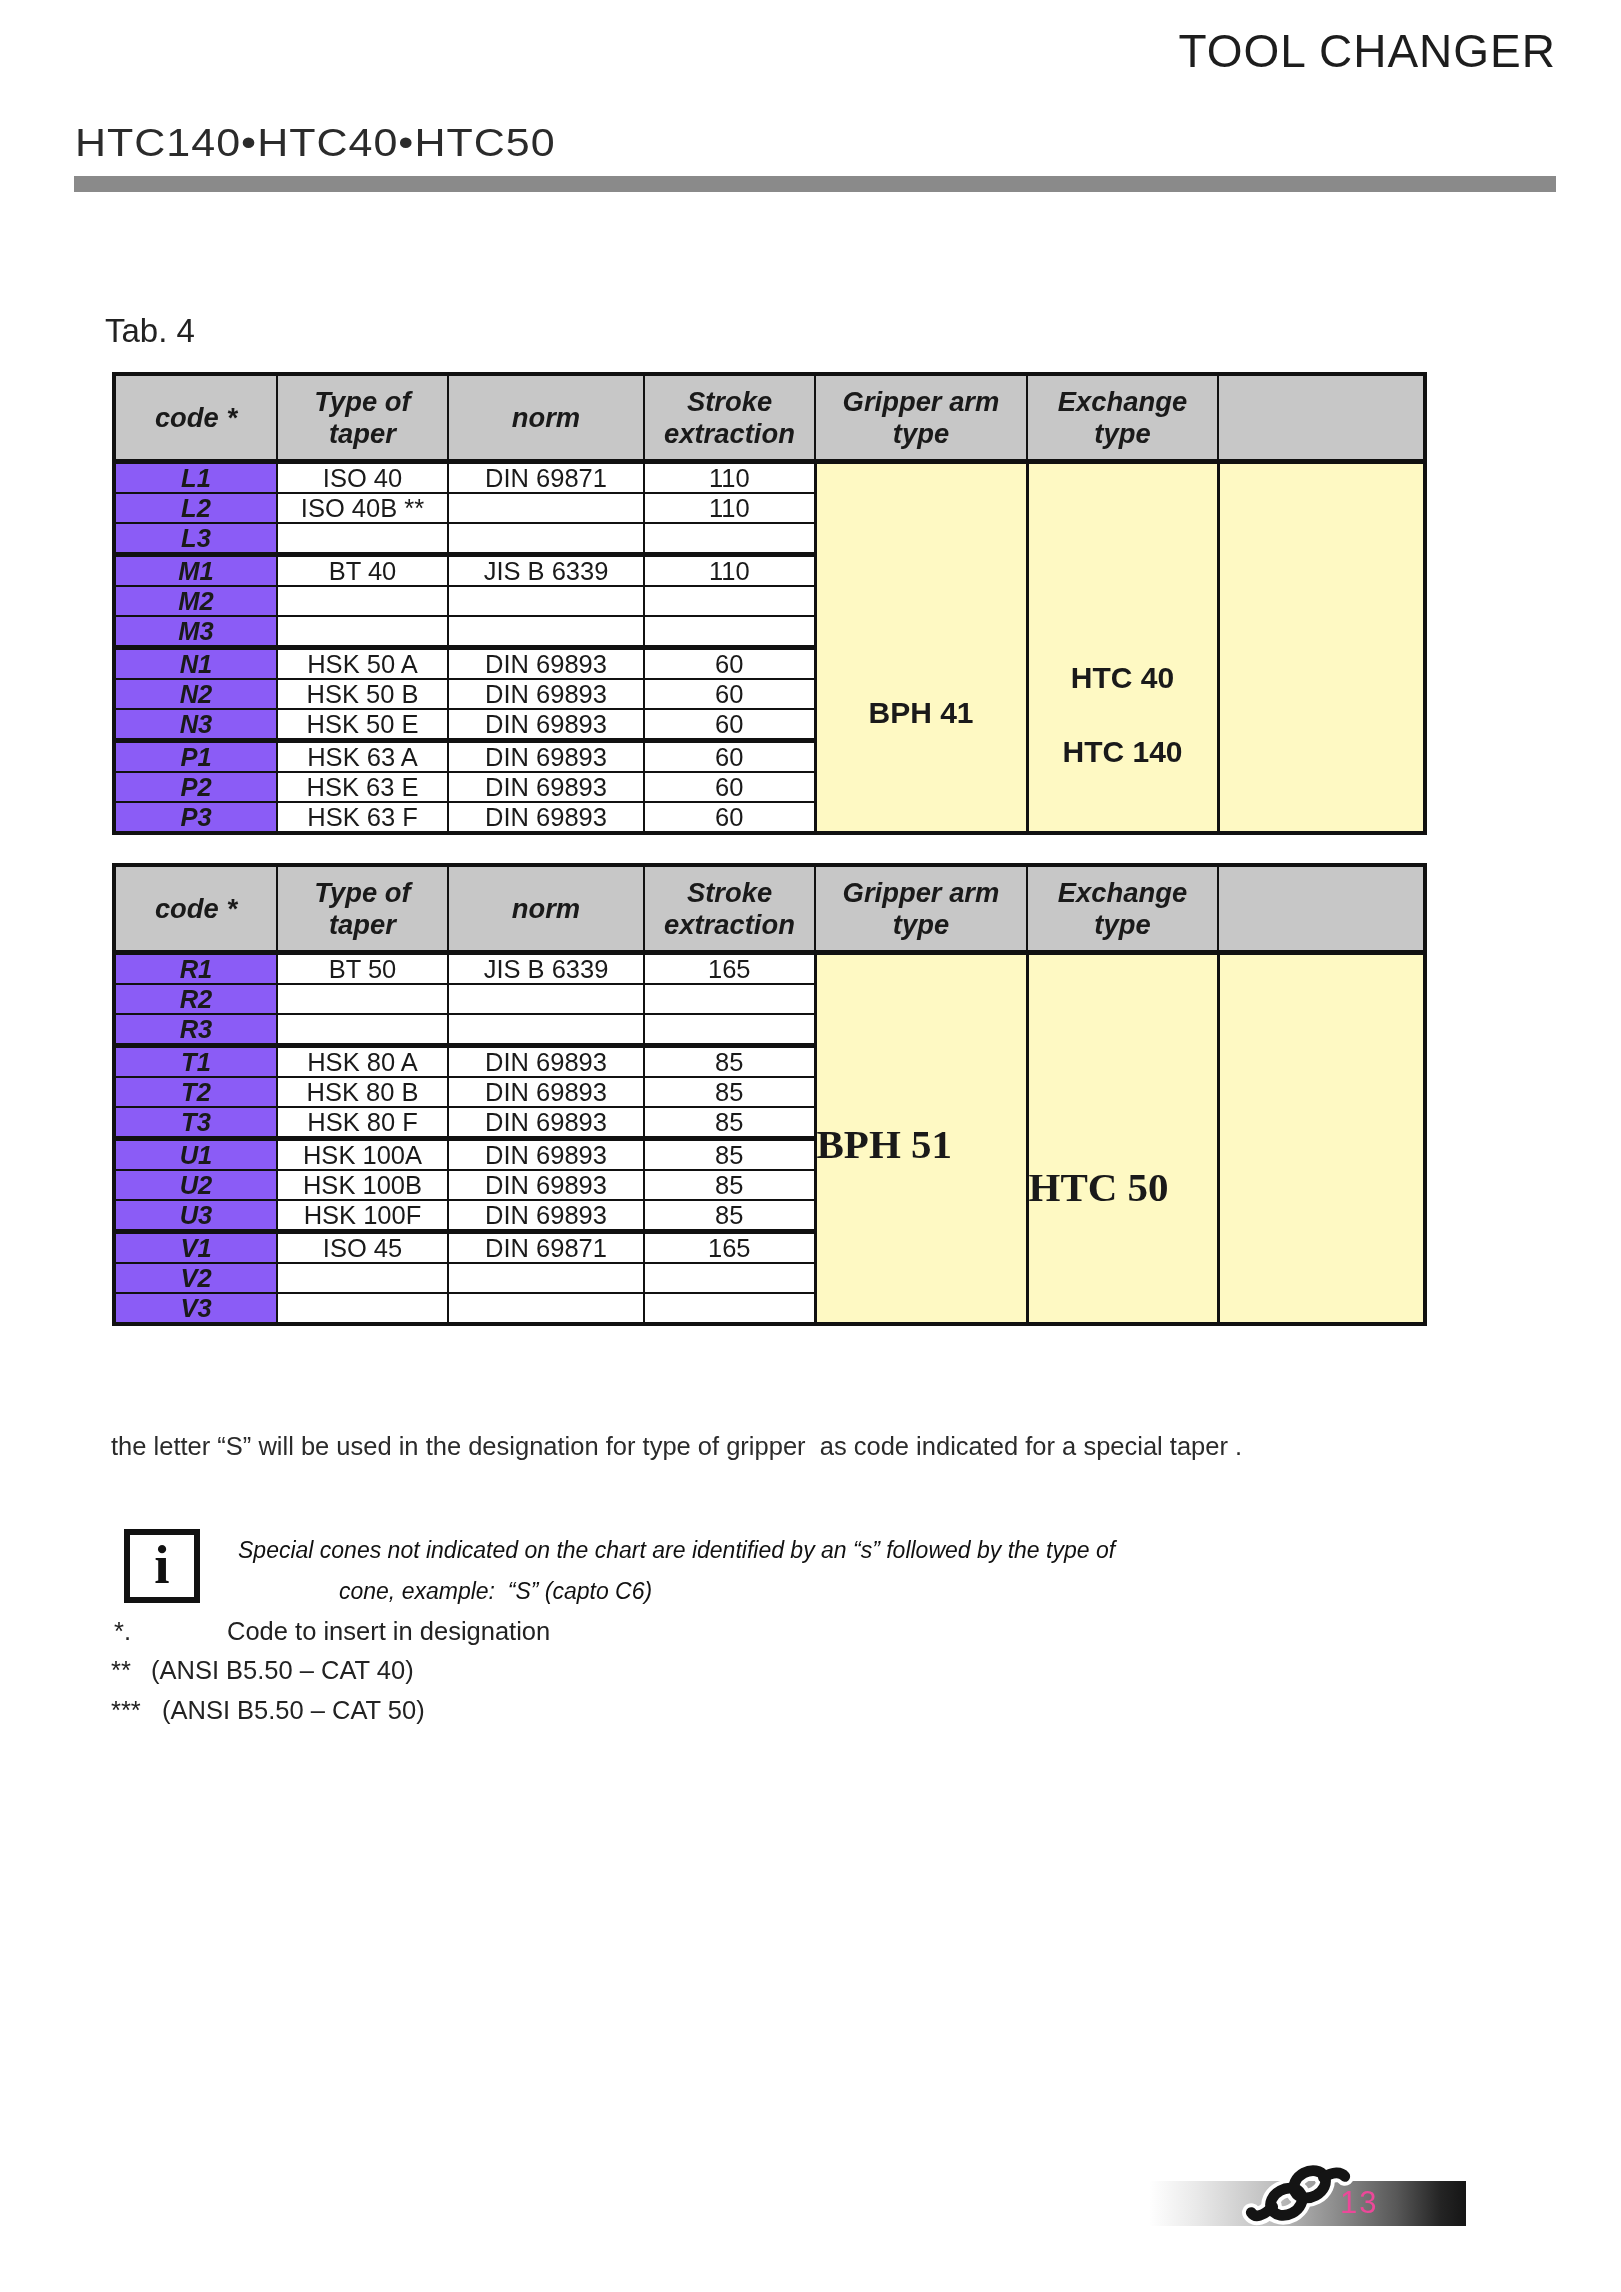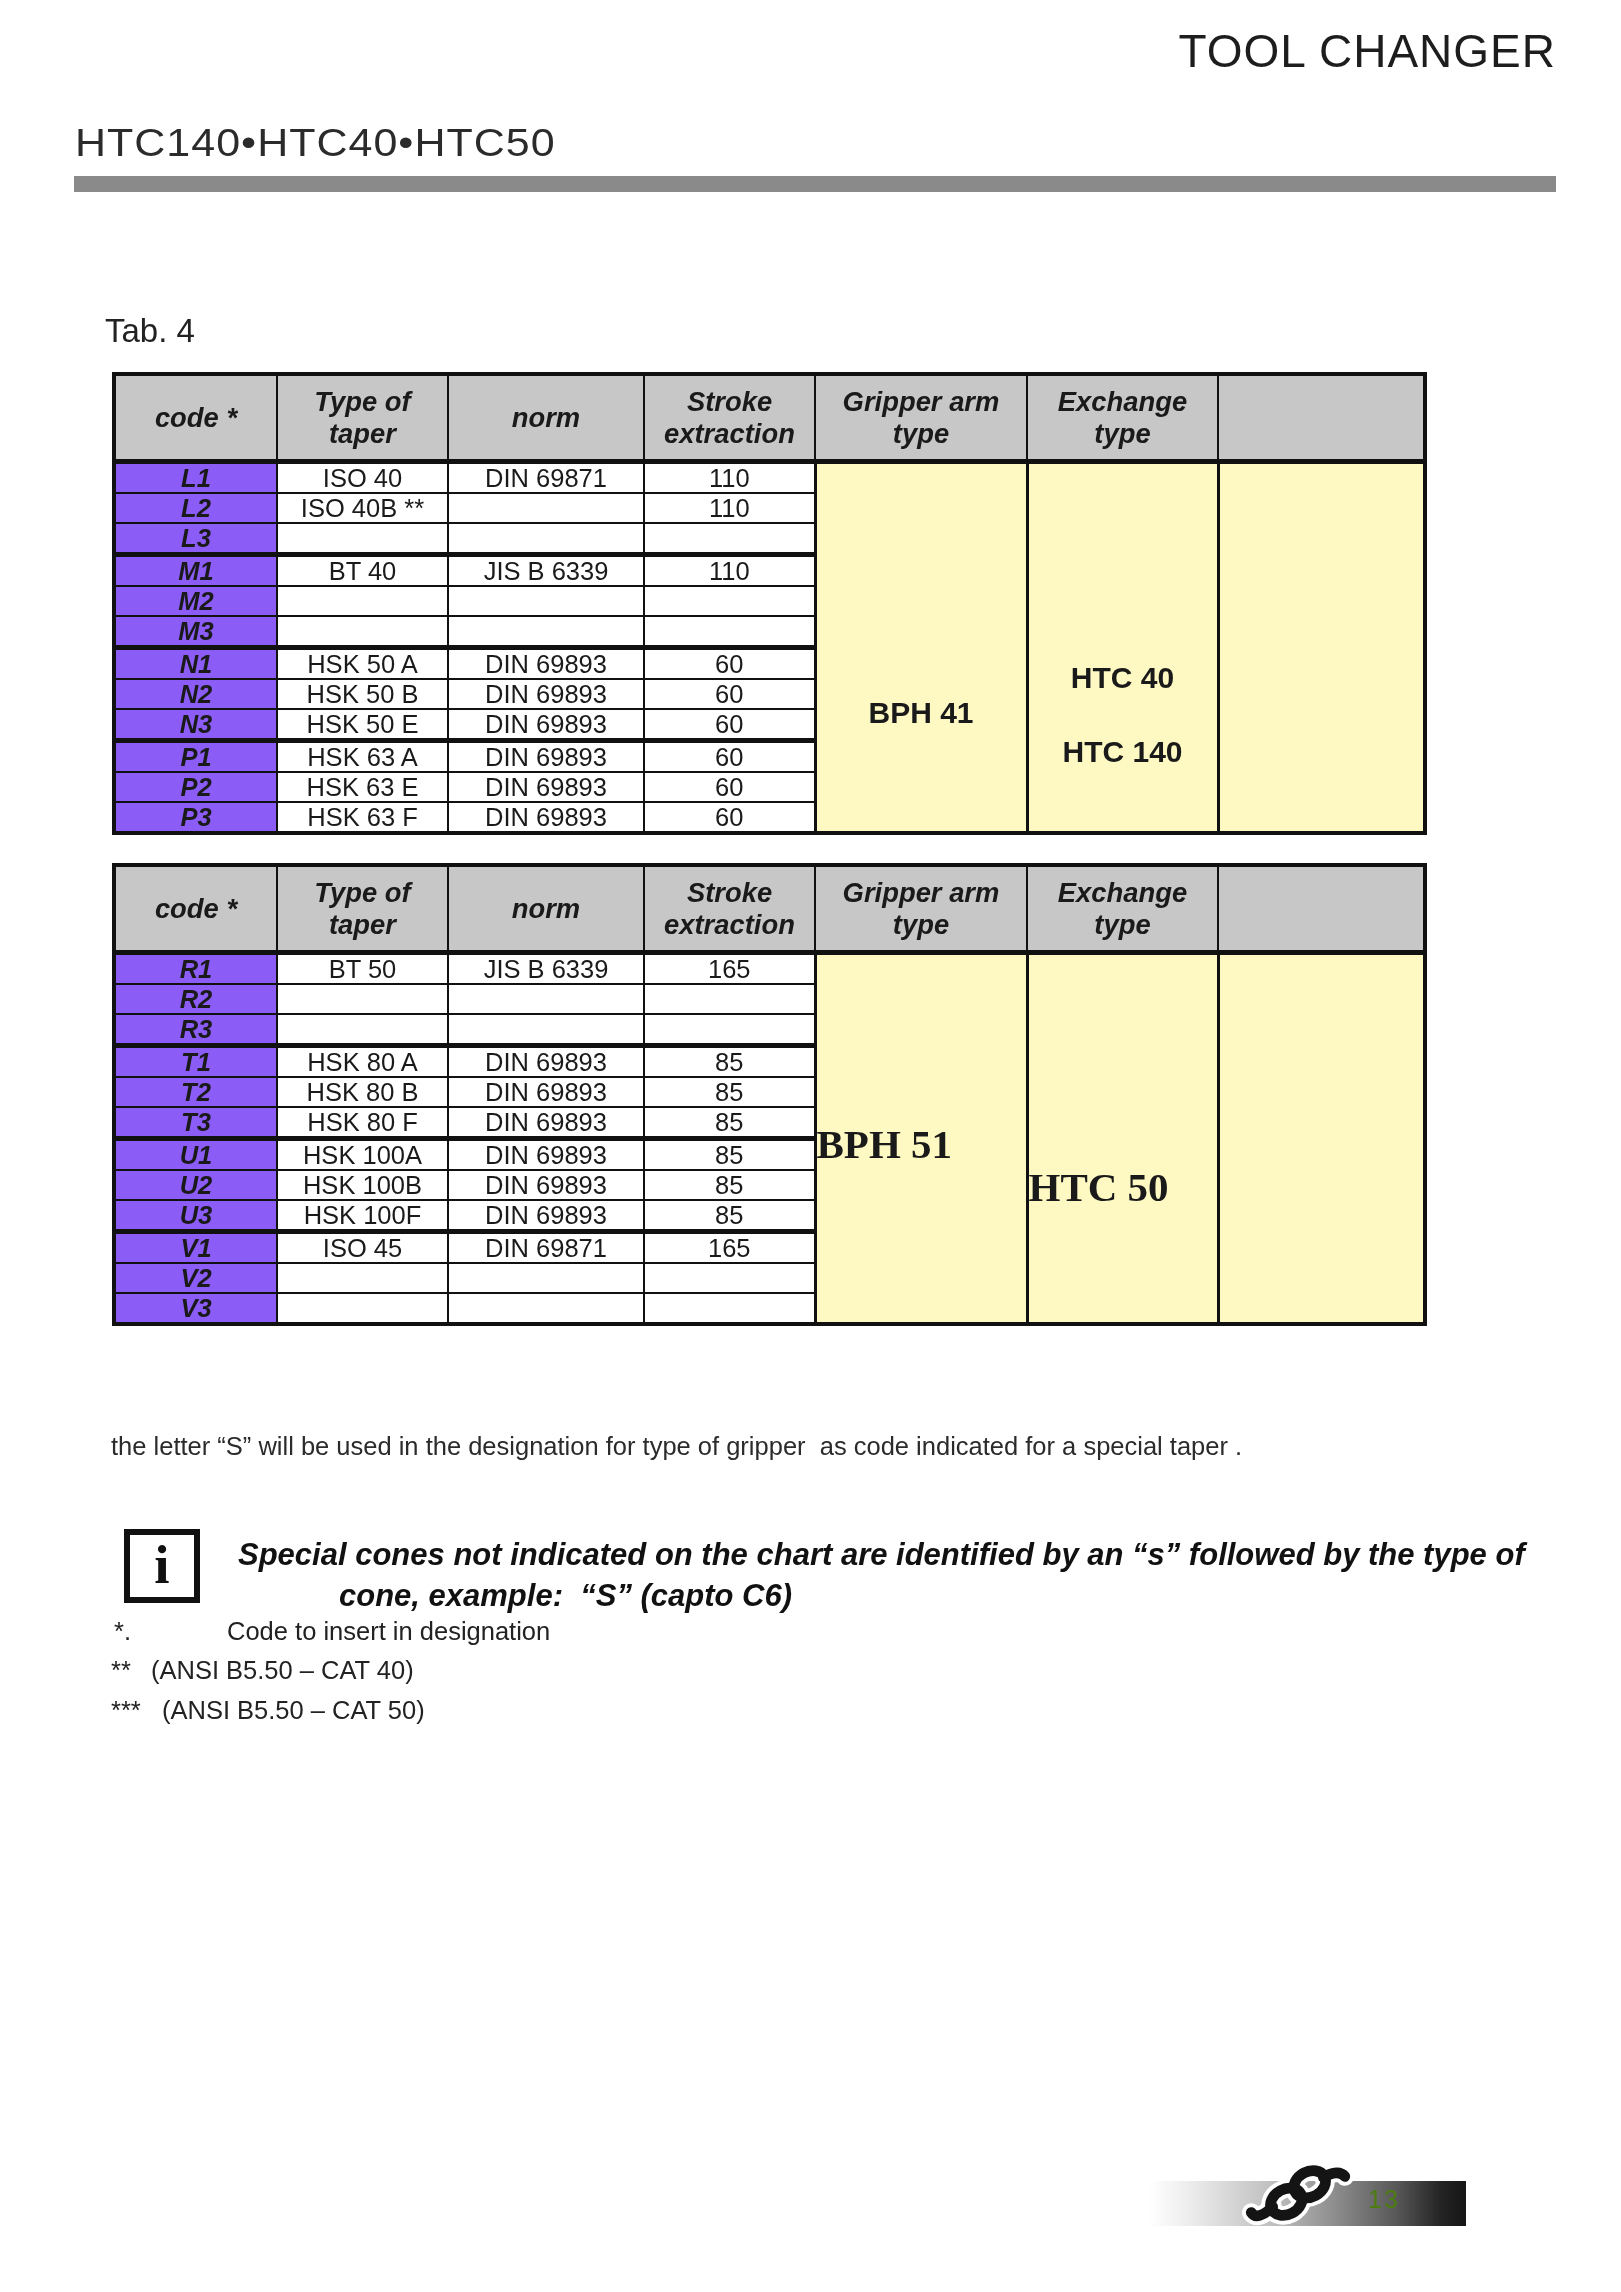--- a/index.html
+++ b/index.html
@@ -80,21 +80,21 @@
   
   .info-box{
     top:1529px;left:124px;width:76px;height:74px;border:6.9px solid #111;
     box-sizing:border-box;display:flex;align-items:center;justify-content:center;
     background:#fff;
   }
   .info-glyph{
     font-family:"Liberation Serif", serif;font-weight:bold;font-size:55px;
     line-height:1;color:#111;margin-top:-3.9px;
   }
-  .note-line{font-size:31px;font-weight:bold;font-style:italic;color:#111;
+  .note-line{font-size:23px;font-weight:normal;font-style:italic;color:#111;
     white-space:pre-wrap;}
   .note1{top:1537px;left:238px;}
   .note2{top:1578px;left:339px;}
 
   
   .fn{font-size:25.5px;color:#222;white-space:pre-wrap;}
   .fn-m1{top:1617px;left:114px;}
   .fn-t1{top:1617px;left:227px;}
   .fn-m2{top:1656px;left:111px;}
   .fn-t2{top:1656px;left:151px;}
@@ -102,21 +102,21 @@
   .fn-t3{top:1696px;left:162px;}
 
   
   .footer-bar{
     top:2181px;left:1149px;width:317px;height:45px;
     background:linear-gradient(90deg,#ffffff 0%,#e9e9e9 15%,#bdbdbd 40%,
       #8f8f8f 58%,#585858 78%,#242424 92%,#151515 100%);
   }
   .footer-logo{top:2156px;left:1241px;width:116px;height:76px;}
   .page-num{
-    top:2185px;left:1368px;font-size:25px;color:#4d7c0f;letter-spacing:2px;
+    top:2185px;left:1340px;font-size:31px;color:#ec4899;letter-spacing:2px;
   }
 </style>
 </head>
 <body>
 
 <div id="page">
 
   <div class="abs doc-title">TOOL CHANGER</div>
   <div class="abs models">HTC140•HTC40•HTC50</div>
   <div class="abs rule"></div>

